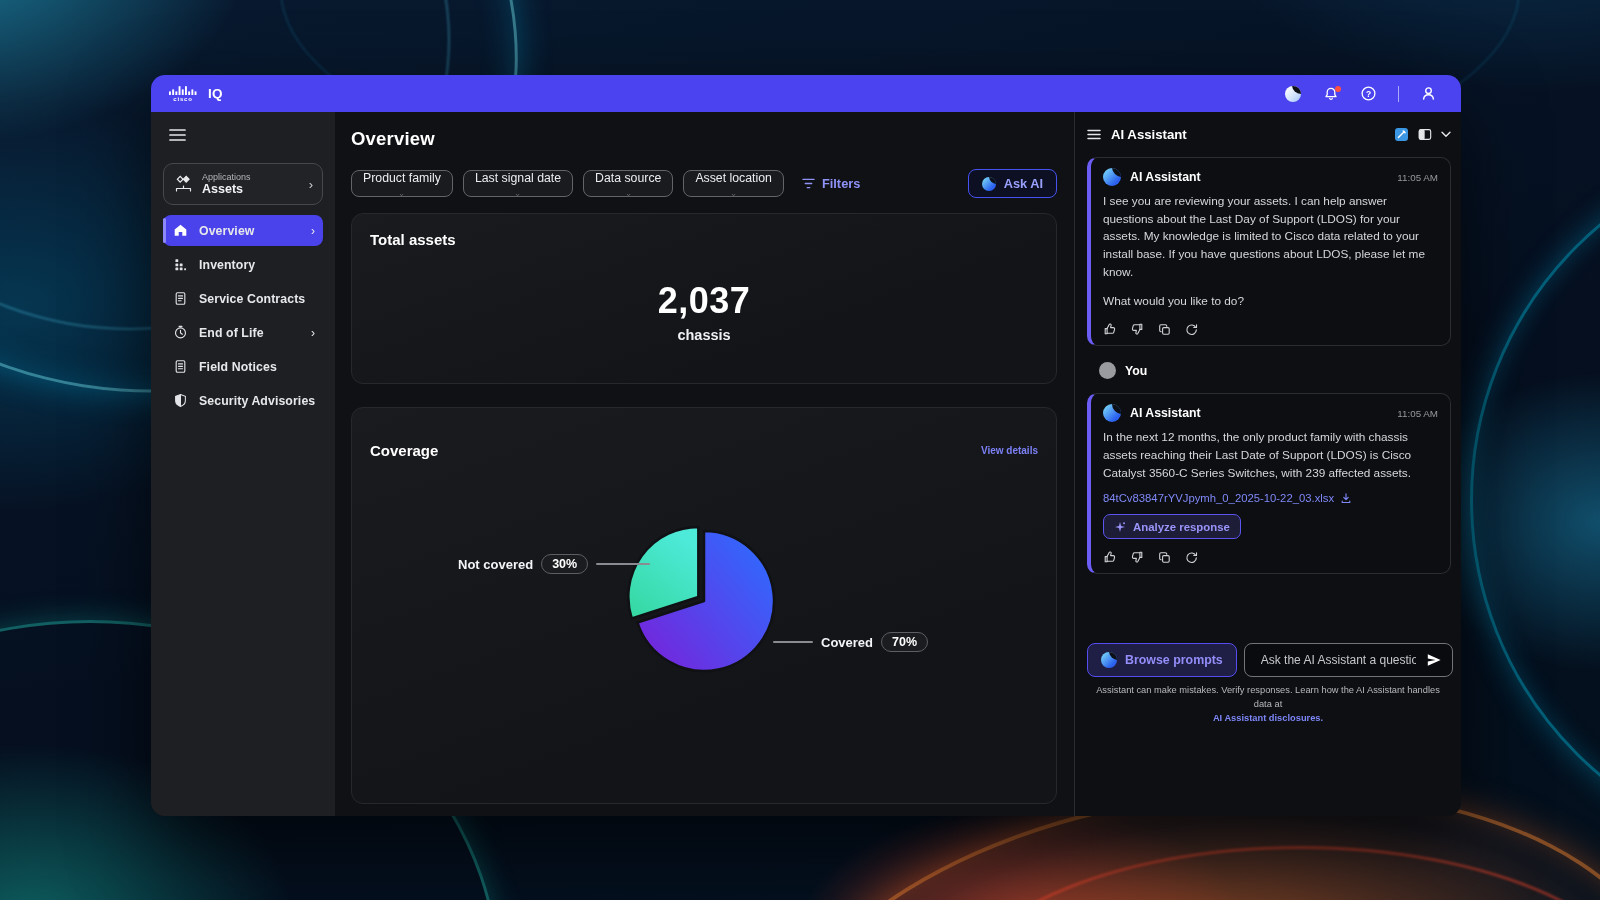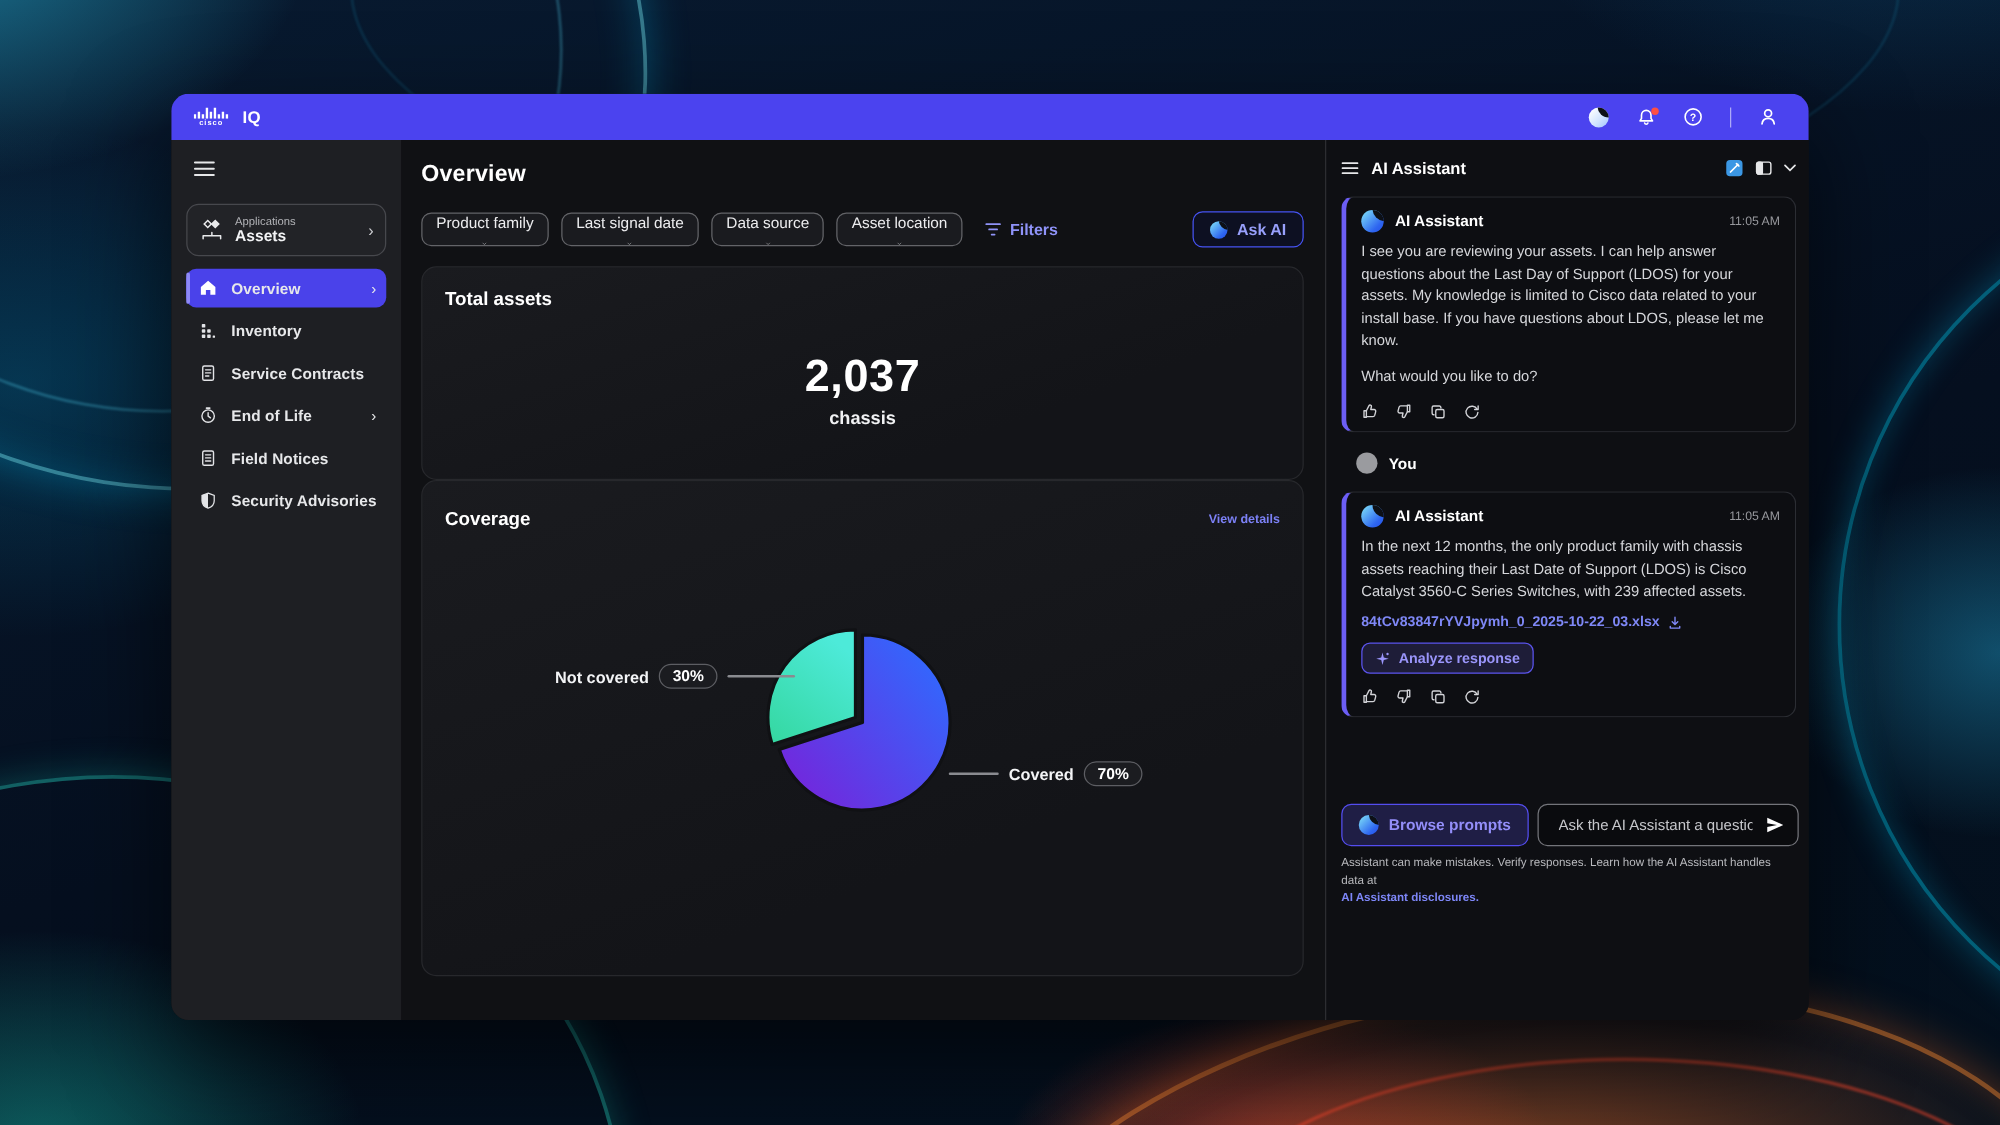--- a/index.html
+++ b/index.html
@@ -25,21 +25,21 @@
   .arc { position:absolute; border-radius:50%; pointer-events:none; }
   .a1 { left:-260px; top:-310px; width:780px; height:700px; border:3px solid rgba(110,240,255,.45); box-shadow:0 0 34px rgba(0,200,255,.30), inset 0 0 34px rgba(0,200,255,.22); transform:rotate(14deg); }
   .a2 { left:-190px; top:-250px; width:640px; height:580px; border:2px solid rgba(90,225,255,.30); filter:blur(1px); }
   .a3 { left:-320px; top:620px; width:820px; height:720px; border:3px solid rgba(40,225,205,.38); box-shadow:0 0 30px rgba(20,210,190,.28); }
   .a4 { left:760px; top:792px; width:920px; height:520px; border:4px solid rgba(255,135,45,.50); box-shadow:0 0 36px rgba(255,110,30,.35), inset 0 0 26px rgba(255,110,30,.25); transform:rotate(-7deg); }
   .a5 { left:950px; top:846px; width:700px; height:320px; border:3px solid rgba(255,70,45,.45); filter:blur(1px); }
   .a6 { left:1470px; top:140px; width:720px; height:720px; border:3px solid rgba(0,215,255,.40); box-shadow:0 0 30px rgba(0,200,255,.30), inset 0 0 24px rgba(0,200,255,.22); }
   .a7 { left:280px; top:-230px; width:1240px; height:440px; border:2px solid rgba(24,150,190,.20); filter:blur(1px); }
 
   
-  .app { position:absolute; left:137px; top:75px; width:1310px; height:741px;
+  .app { position:absolute; left:151px; top:75px; width:1310px; height:741px;
     border-radius:14px; overflow:hidden; background:#121317;
     box-shadow:0 30px 80px rgba(0,0,0,.62); }
 
   .topbar { height:37px; background:#4b43ef; display:flex; align-items:center; padding:0 24px 0 18px; }
   .brand { display:flex; flex-direction:column; align-items:center; line-height:1; }
   .brand .cname { font-size:6px; font-weight:bold; letter-spacing:.8px; color:#fff; margin-top:1px; text-transform:lowercase; }
   .prod { color:#fff; font-size:13.5px; font-weight:bold; margin-left:11px; letter-spacing:.3px; }
   .top-icons { margin-left:auto; display:flex; align-items:center; gap:21px; color:#fff; }
   .tico { position:relative; width:17px; height:17px; display:flex; align-items:center; justify-content:center; cursor:pointer; }
   .bell-dot { position:absolute; right:-2px; top:1px; width:6px; height:6px; border-radius:50%; background:#ff4f43; }
@@ -76,21 +76,21 @@
   .filters-toggle { display:flex; align-items:center; gap:7px; color:#8f93f8; font-size:12.8px; font-weight:bold; margin-left:8px; cursor:pointer; }
   .askai { margin-left:auto; height:29px; border:1.5px solid #4653f2; border-radius:8px; background:#0d1022;
     display:flex; align-items:center; gap:8px; padding:0 13px; color:#98a0fb; font-size:12.8px; font-weight:bold; cursor:pointer; }
 
   .card { border:1px solid #27282c; border-radius:12px; background:linear-gradient(160deg,#1a1b1f 0%, #131418 70%); position:relative; }
   .card-title { font-size:15px; font-weight:bold; color:#fff; }
   .card1 { margin-top:15px; height:171px; padding:17px 18px; }
   .stat { position:absolute; left:0; right:0; top:66px; text-align:center; }
   .stat .v { font-size:36px; font-weight:bold; color:#fff; letter-spacing:.5px; }
   .stat .u { margin-top:5px; font-size:14.5px; font-weight:bold; color:#f0f1f3; }
-  .card2 { height:397px; padding:22px 18px; }
+  .card2 { margin-top:23px; height:397px; padding:34px 18px; }
   .card2-head { display:flex; align-items:center; }
   .viewdetails { margin-left:auto; color:#7c81f6; font-size:10px; font-weight:bold; cursor:pointer; }
 
   .pie-wrap { position:absolute; left:275px; top:115px; width:152px; height:156px; }
   .callout { position:absolute; display:flex; align-items:center; gap:8px; }
   .co-left { left:106px; top:146px; }
   .co-right { left:421px; top:224px; }
   .co-label { font-size:13px; font-weight:bold; color:#f3f4f6; white-space:nowrap; }
   .pill { border:1.5px solid #5d5e63; border-radius:999px; background:#1b1c20; padding:2px 10px;
     font-size:12.5px; font-weight:bold; color:#fff; }
@@ -107,42 +107,42 @@
   .msg { border-radius:10px; padding:10px 12px 9px; }
   .msg.ai { background:#0d0e12; border:1px solid #2b2d33; border-left:4px solid #6c5ef5; }
   .msg.user { padding:6px 12px 4px; }
   .mhead { display:flex; align-items:center; }
   .mname { margin-left:9px; font-size:12.3px; font-weight:bold; color:#fff; }
   .mtime { margin-left:auto; font-size:9.8px; color:#97989d; }
   .mbody { margin-top:7px; font-size:11.8px; line-height:1.5; color:#d6d7db; }
   .mbody + .mbody { margin-top:12px; }
   .mactions { margin-top:11px; display:flex; align-items:center; gap:13px; color:#d2d3d7; }
   .mactions .aic { width:14px; height:14px; cursor:pointer; display:flex; align-items:center; justify-content:center; }
-  .attach { margin-top:10px; display:flex; align-items:center; gap:6px; color:#7f88f7; font-size:11.3px; font-weight:bold; cursor:pointer; word-break:break-all; }
+  .attach { margin-top:10px; display:flex; align-items:center; gap:6px; color:#7f88f7; font-size:11.3px; font-weight:normal; cursor:pointer; word-break:break-all; }
   .analyze { margin-top:10px; display:inline-flex; align-items:center; gap:7px; height:25px; padding:0 10px;
     border:1px solid #5b54ee; border-radius:7px; background:#1e1d38; color:#9a95fa; font-size:11.4px; font-weight:bold; cursor:pointer; }
 
   .avatar-user { width:17px; height:17px; border-radius:50%; background:#9a9b9f; flex:none; }
   .ailogo { border-radius:50%; background:linear-gradient(135deg,#79d8f8 8%, #2e66f0 72%, #2450e8); position:relative; overflow:hidden; flex:none; }
   .ailogo::after { content:""; position:absolute; right:-1px; top:-1px; width:58%; height:58%;
     background:#0d1016; border-bottom-left-radius:100%; }
   .ailogo.s14 { width:14px; height:14px; }
   .ailogo.s16 { width:16px; height:16px; }
   .ailogo.s18 { width:18px; height:18px; }
 
   .ai-footer { position:absolute; left:12px; right:12px; top:531px; }
   .foot-row { display:flex; gap:7px; }
   .browse { height:34px; flex:none; display:flex; align-items:center; gap:8px; padding:0 13px;
     border:1.5px solid #544df0; border-radius:8px; background:#1f1e45; color:#938ef9; font-size:12.4px; font-weight:bold; cursor:pointer; }
   .askbox { flex:1; height:34px; border:1px solid #73747a; border-radius:8px; background:#0a0b0e;
     display:flex; align-items:center; padding:0 10px 0 14px; }
   .askbox input { flex:1; background:transparent; border:none; outline:none; color:#e8e9eb; font-size:12px; font-family:"Liberation Sans",sans-serif; }
   .askbox input::placeholder { color:#c6c7cb; }
   .send { width:16px; height:16px; color:#fff; cursor:pointer; flex:none; margin-left:8px; }
-  .disclaimer { margin-top:7px; font-size:9.3px; color:#b8b9bd; line-height:1.5; }
+  .disclaimer { margin-top:7px; text-align:center; font-size:9.3px; color:#b8b9bd; line-height:1.5; }
   .disclaimer .dlink { color:#7d86f7; font-weight:bold; cursor:pointer; }
 
   svg { display:block; }
 </style>
 </head>
 <body>
 
 <div class="bg">
   <div class="arc a1"></div>
   <div class="arc a2"></div>

